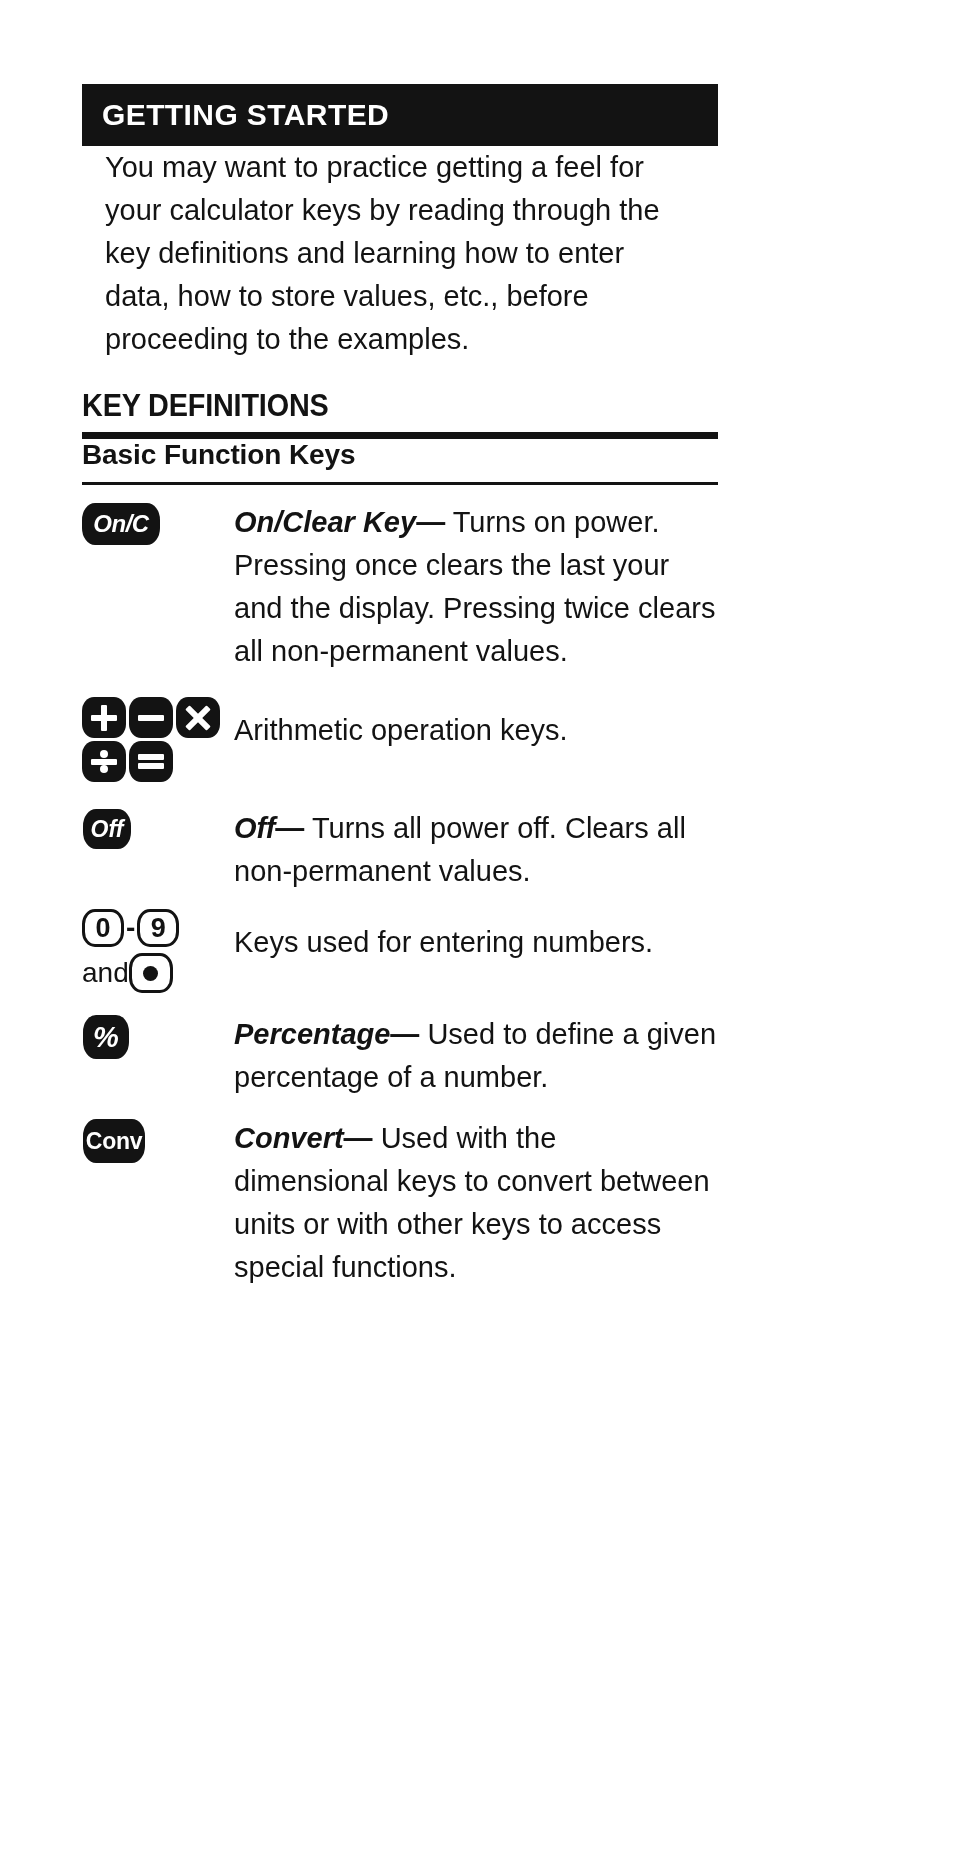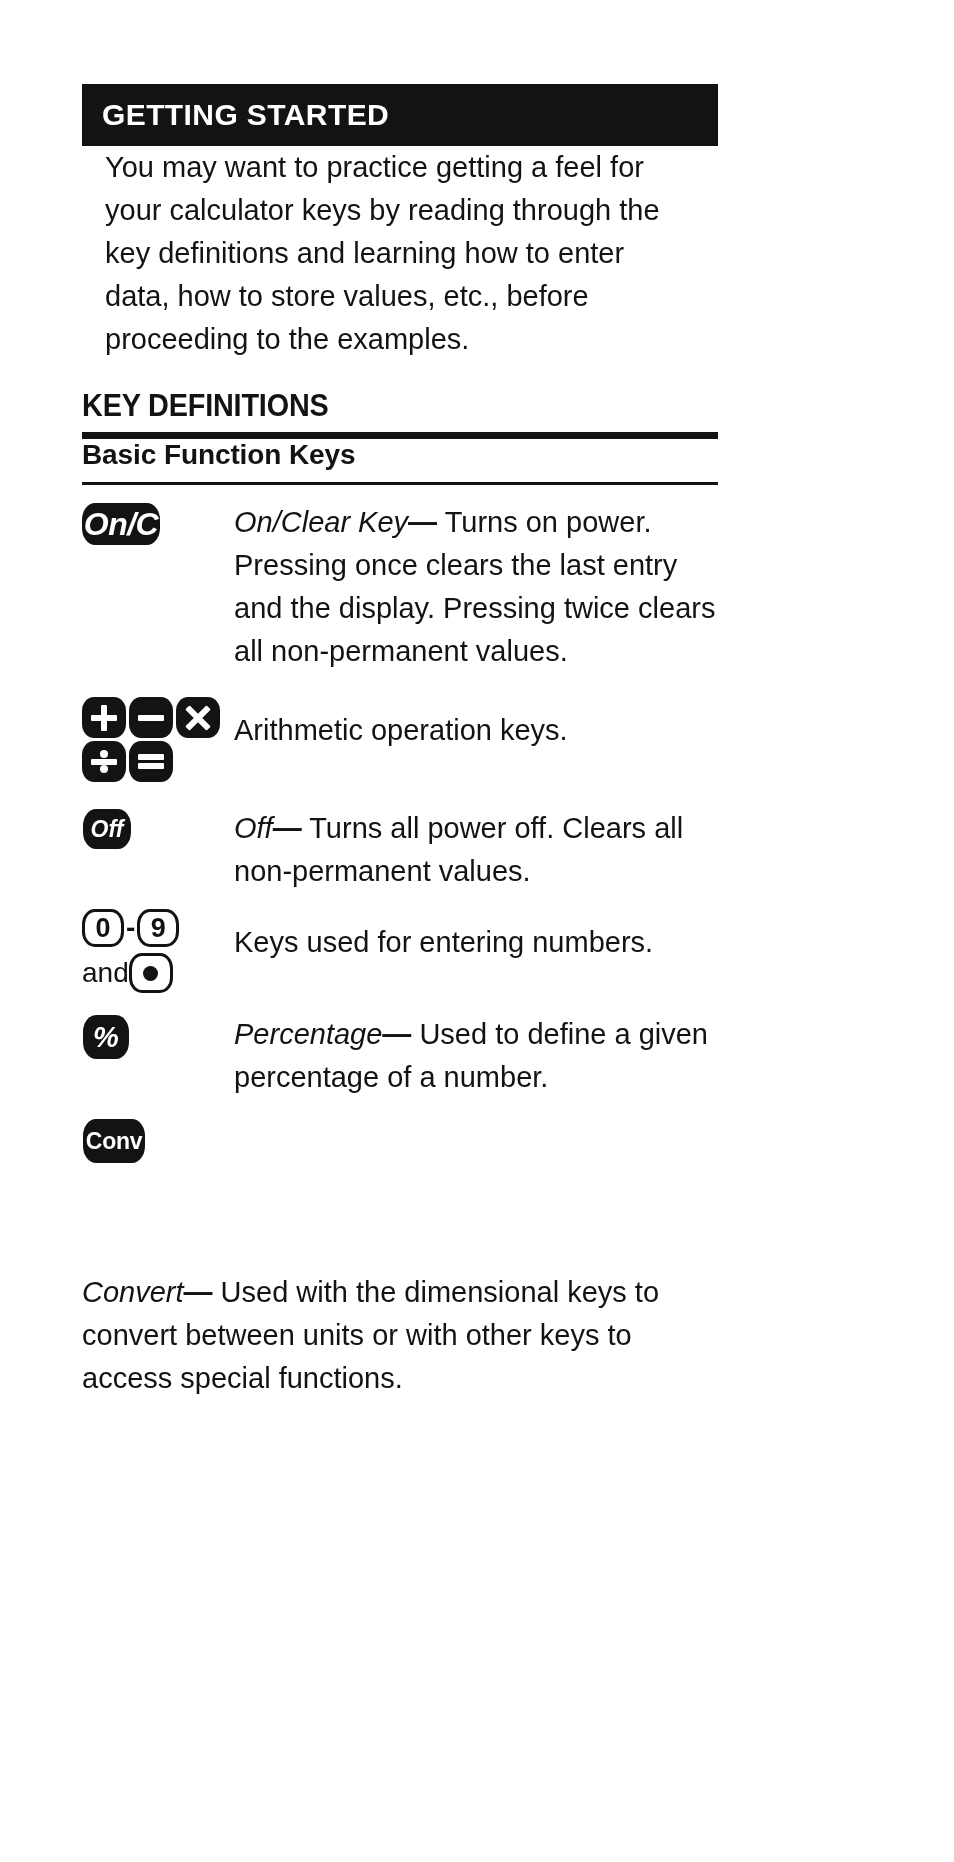--- a/index.html
+++ b/index.html
@@ -89,21 +89,21 @@
     flex: 0 0 152px;
     padding-top: 2px;
   }
   .def-col {
     flex: 1 1 auto;
     font-size: 29px;
     line-height: 43px;
     padding-top: 0px;
   }
   .def-col b {
-    font-weight: normal;
+    font-weight: bold;
     font-style: italic;
     margin-top: 16px;
   }
   .dash {
     font-weight: bold;
   }
 
   
   .chip {
     display: inline-flex;
@@ -112,21 +112,21 @@
     background: #131313;
     color: #ffffff;
     border-radius: 13px / 17px;
     font-weight: bold;
     font-style: italic;
     box-sizing: border-box;
   }
   .chip-onc {
     width: 78px;
     height: 42px;
-    font-size: 32px;
+    font-size: 24px;
     letter-spacing: -0.5px;
   }
   .chip-off {
     width: 48px;
     height: 40px;
     font-size: 23px;
     margin-left: 1px;
   }
   .chip-pct {
     width: 46px;
@@ -262,21 +262,21 @@
     height: 15px;
     background: #131313;
     border-radius: 50%;
   }
 
   .row-ops .def-col,
   .row-nums .def-col { padding-top: 14px; }
   .row-ops { margin-top: 22px; }
   .row-nums { margin-top: 14px; }
   .row-pct { margin-top: 20px; }
-  .row-conv { margin-top: 18px; flex-direction: column; }
+  .row-conv { margin-top: 18px; }
   .row-off { margin-top: 22px; }
 </style>
 </head>
 <body>
 
 <div class="page">
 
   <div class="banner">
     <div class="banner-title">GETTING STARTED</div>
   </div>
@@ -287,21 +287,21 @@
   <div class="rule-thick"></div>
 
   <div class="sub-heading">Basic Function Keys</div>
   <div class="rule-thin"></div>
 
   <div class="key-row row-onc">
     <div class="key-col">
       <span class="chip chip-onc">On/C</span>
     </div>
     <div class="def-col">
-      <b>On/Clear Key</b><span class="dash">—</span> <span>Turns on power. Pressing once clears the last entry and the display. Pressing twice clears all non-permanent values.</span>
+      <b>On/Clear Key</b><span class="dash">—</span> <span>Turns on power. Pressing once clears the last your and the display. Pressing twice clears all non-permanent values.</span>
     </div>
   </div>
 
   <div class="key-row row-ops">
     <div class="key-col">
       <div class="op-grid">
         <div class="op-line">
           <span class="op-key">
               <i class="bar-h"></i>
               <i class="bar-v"></i>

